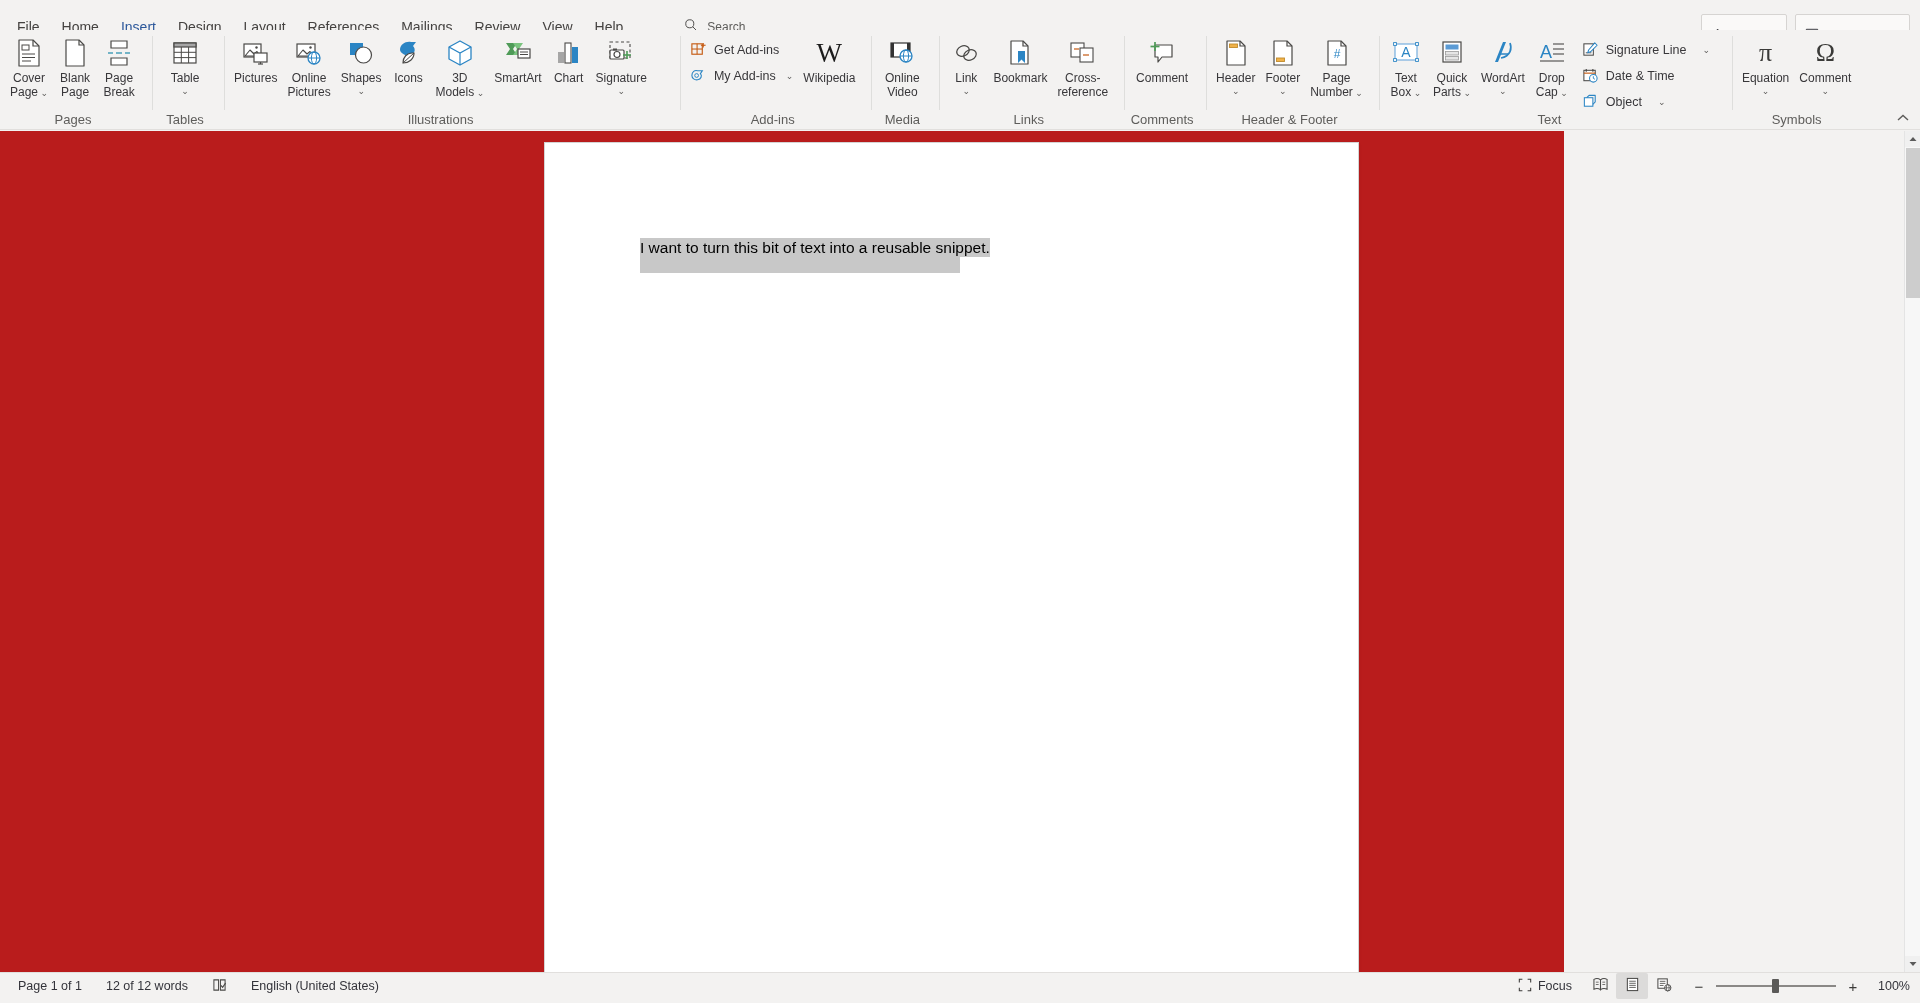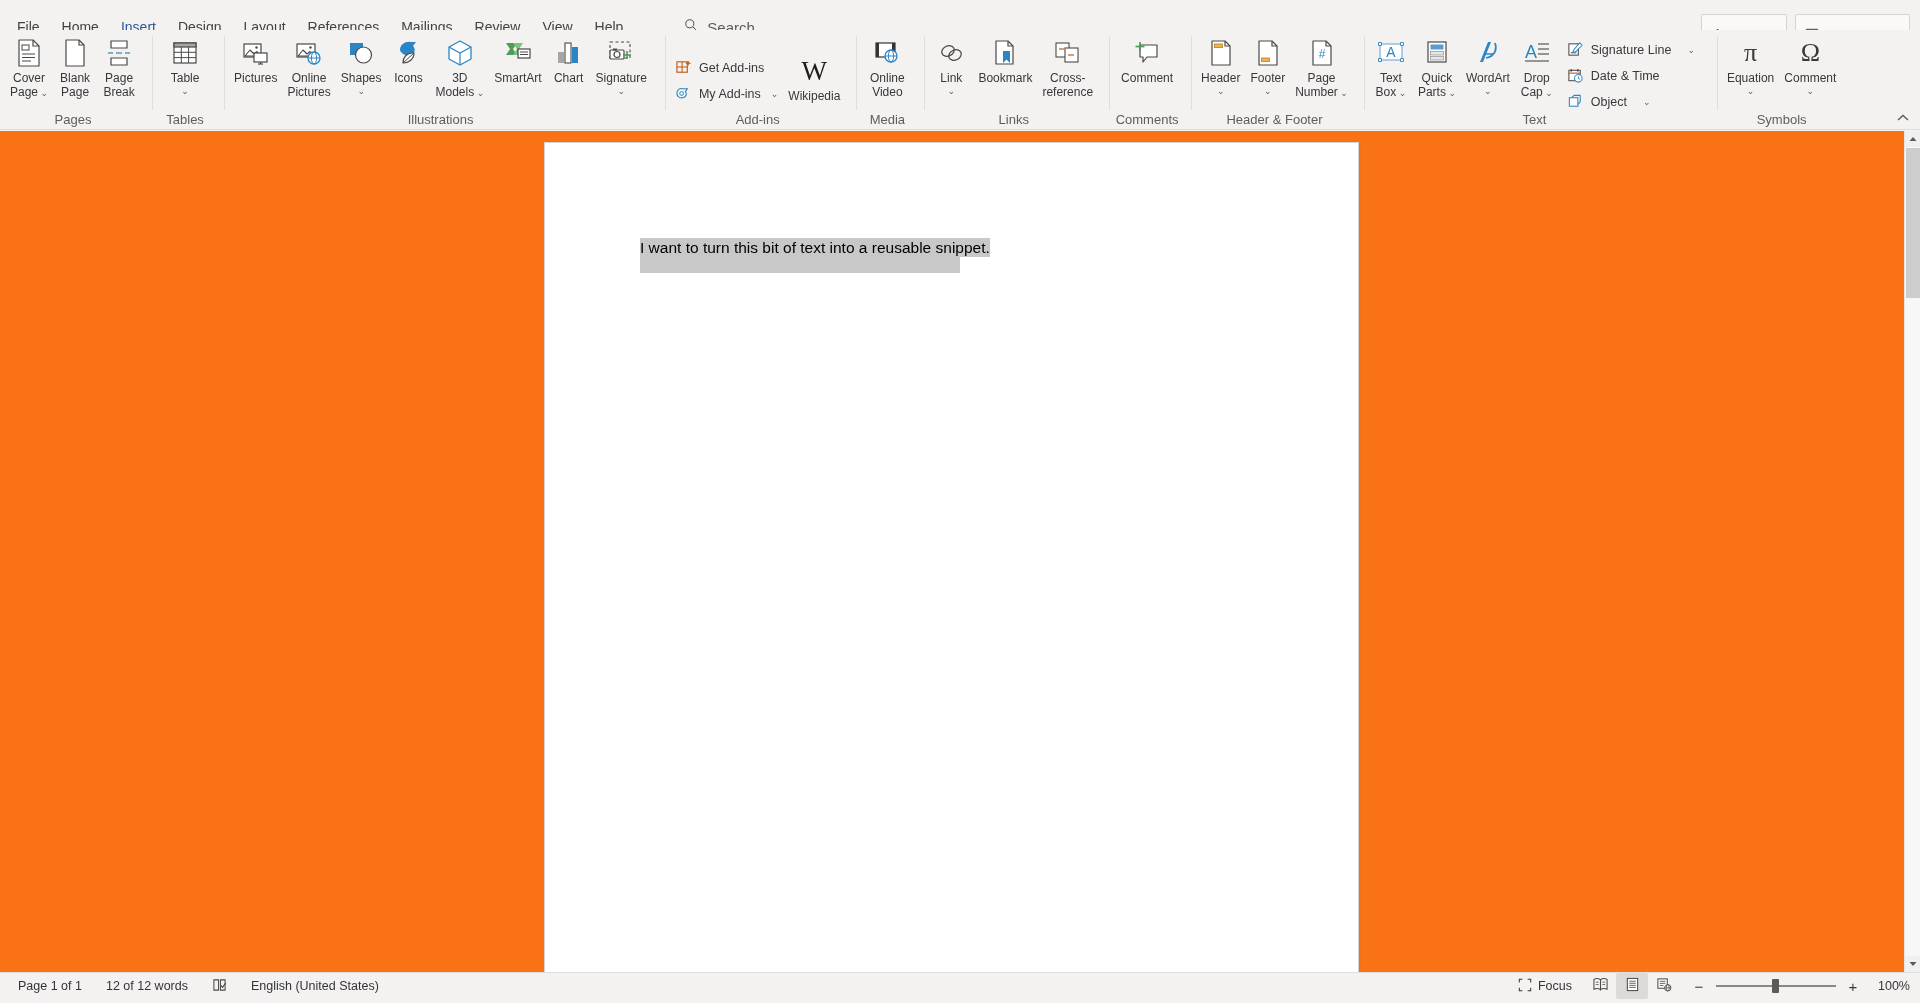--- a/index.html
+++ b/index.html
@@ -25,21 +25,21 @@
   .tab:first-child { margin-left: 6px; }
   .tab.active { color: #2b579a; font-weight: 400; }
   .tab.active::after {
     content: ""; position: absolute; left: 9px; right: 9px; bottom: 2px;
     height: 2.5px; background: #2b579a; border-radius: 1px;
   }
   .searchbox {
     display: flex; align-items: center; gap: 9px;
     margin-left: 42px; height: 26px; padding: 0 8px; cursor: text;
   }
-  .searchbox .lbl { font-size: 15px; color: #5c5b59; }
+  .searchbox .lbl { font-size: 12px; color: #5c5b59; }
   .topright { position: absolute; right: 10px; top: 2px; display: flex; gap: 8px; align-items: center; }
   .tbtn {
     display: flex; align-items: center; gap: 16px;
     height: 40px; padding: 0 9px; font-size: 13.5px; color: #33333a;
     border: 1px solid #d6d4d2; background: #faf9f8; border-radius: 2px; cursor: pointer;
   }
   .tbtn svg { display: block; }
 
   
   .ribbon {
@@ -83,22 +83,22 @@
   .smallbtn .chev { font-size: 9px; color: #5d5c5a; margin-left: 4px; }
 
   .ribbon-collapse {
     position: absolute; right: 8px; bottom: 3px; width: 18px; height: 16px;
     display: flex; align-items: center; justify-content: center; cursor: pointer;
     color: #5d5c5a; font-size: 11px;
   }
 
   
   .canvas {
-    position: absolute; top: 131px; left: 0; width: 1920px; height: 841px;
-    background: #f97316; overflow: hidden;
+    position: absolute; top: 131px; left: 0; width: 1564px; height: 841px;
+    background: #b91c1c; overflow: hidden;
   }
   .page {
     position: absolute; left: 545px; top: 12px; width: 813px; height: 860px;
     background: #ffffff; box-shadow: 0 0 0 1px #d4d4d4, 1px 1px 3px rgba(0,0,0,.10);
   }
   .doctext {
     position: absolute; left: 95px; top: 95px; width: 620px;
     font-family: "Liberation Sans", sans-serif;
     font-size: 15.5px; color: #000; line-height: 1.34;
   }
@@ -350,21 +350,21 @@
                 <line x1="17" y1="17" x2="25" y2="17" stroke="#4f9b58" stroke-width="1.6"></line>
               </svg>
           </span>
           <span class="cap">Signature</span>
           <span class="caretrow">⌄</span>
         </div>
       </div>
       <div class="glabel">Illustrations</div>
     </div>
 
-    <div class="group" style="margin-left:8px;justify-content:flex-end;">
+    <div class="group" style="margin-left:23px;">
       <div class="grow" style="align-items:flex-start;">
         <div class="smallcol">
           <div class="smallbtn">
             <span class="ico">
               <svg width="17" height="17" viewBox="0 0 18 18">
                   <rect x="2" y="3" width="11" height="11" fill="none" stroke="#c55a11" stroke-width="1.2"></rect>
                   <line x1="7.5" y1="3" x2="7.5" y2="14" stroke="#c55a11" stroke-width="1.1"></line>
                   <line x1="2" y1="8.5" x2="13" y2="8.5" stroke="#c55a11" stroke-width="1.1"></line>
                   <line x1="14" y1="2" x2="14" y2="7" stroke="#c55a11" stroke-width="1.2"></line>
                   <line x1="11.5" y1="4.5" x2="16.5" y2="4.5" stroke="#c55a11" stroke-width="1.2"></line>

